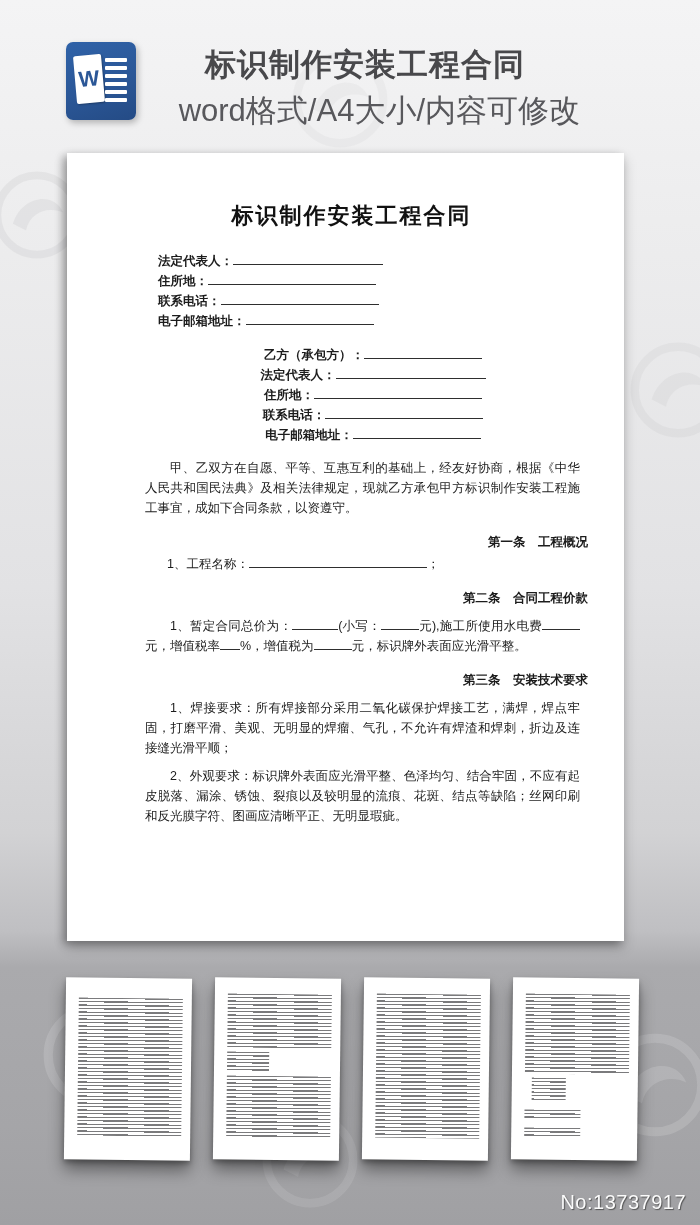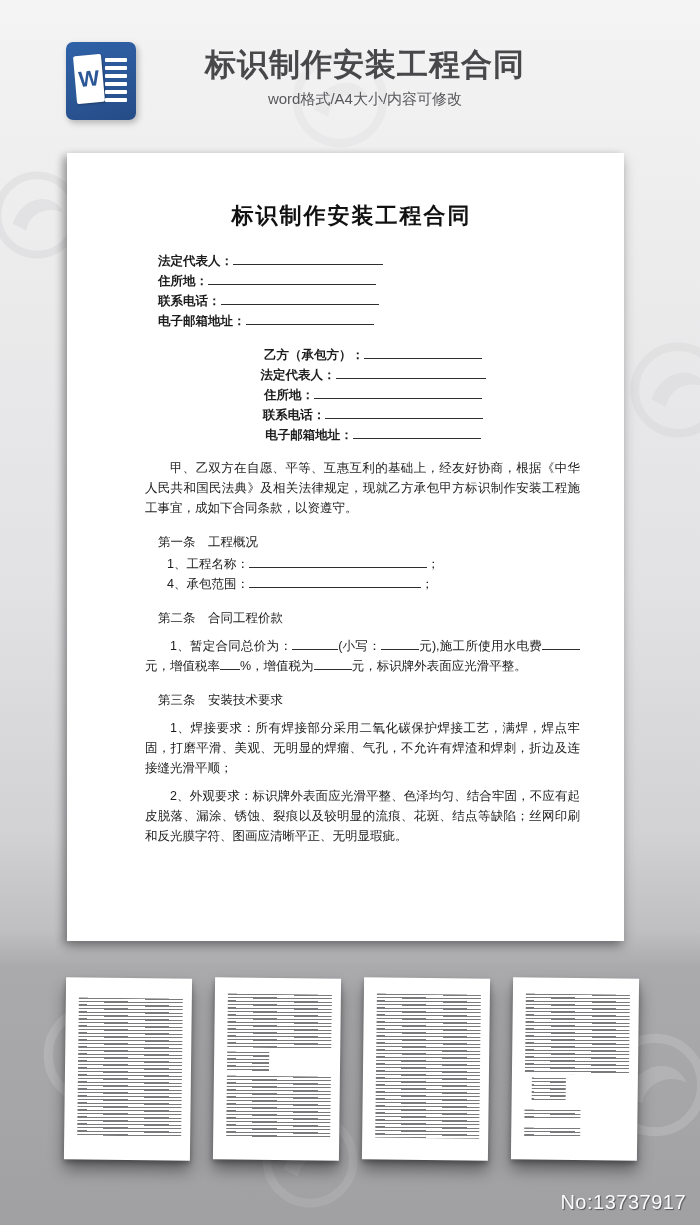--- a/index.html
+++ b/index.html
@@ -25,43 +25,43 @@
     display:flex;align-items:center;justify-content:center;
   }
   .word-icon .wletter{color:#2b5797;font-weight:bold;font-size:22px;line-height:1;}
   .word-icon .wlines{position:absolute;right:9px;top:16px;width:22px;}
   .word-icon .wlines div{height:4px;background:#ffffff;margin-bottom:4px;border-radius:1px;}
   .hd-title{
     position:absolute;left:150px;top:44px;width:430px;text-align:center;
     font-size:31px;font-weight:bold;color:#48484b;letter-spacing:1px;white-space:nowrap;
   }
   .hd-sub{
-    position:absolute;left:150px;top:90px;width:430px;text-align:center;
-    font-size:15px;color:#58585c;white-space:nowrap;
+    position:absolute;left:150px;top:90px;width:430px;text-align:right;
+    font-size:31px;color:#58585c;white-space:nowrap;
   }
   
   .page{
     position:absolute;left:67px;top:153px;width:557px;height:788px;background:#ffffff;
     box-shadow:-4px 3px 8px rgba(0,0,0,.28),0 6px 12px rgba(0,0,0,.22);
     box-sizing:border-box;padding:50px 36px 0 70px;
     font-size:12.5px;color:#1c1c1c;line-height:20px;
   }
   .doc-title{
     text-align:center;font-size:22px;font-weight:bold;color:#111;
     letter-spacing:2px;margin:0 0 0 -22px;line-height:26px;padding-bottom:22px;
   }
   .prow{margin-left:21px;font-weight:bold;white-space:nowrap;}
   .party-b{margin-top:14px;text-align:center;}
   .bl{display:inline-block;height:13px;border-bottom:1px solid #2e2e2e;vertical-align:baseline;}
   .w118{width:118px}.w150{width:150px}.w168{width:168px}.w158{width:158px}.w128{width:128px}
   .w178{width:178px}.w172{width:172px}
   .w46{width:46px}.w38{width:38px}.w20{width:20px}
   .para{margin:8px;text-indent:2em;text-align:justify;}
   .intro{margin-top:13px;}
-  .clause-h{font-weight:normal;margin:14px 0 2px 21px;}
+  .clause-h{font-weight:bold;margin:14px 0 2px 21px;text-align:right;}
   .citem{margin-left:30px;white-space:nowrap;}
   
   .thumb{
     position:absolute;top:978px;width:126px;height:182px;background:#ffffff;
     box-shadow:0 10px 16px rgba(0,0,0,.42),0 3px 5px rgba(0,0,0,.28);
     transform:rotate(.7deg);
   }
   .t1{left:65px}.t2{left:214px}.t3{left:363px}.t4{left:512px}
   .tl{
     position:absolute;left:13px;right:9px;opacity:.78;
@@ -147,21 +147,20 @@
     <div class="prow"><span>法定代表人：</span><span class="bl w150"></span></div>
     <div class="prow"><span>住所地：</span><span class="bl w168"></span></div>
     <div class="prow"><span>联系电话：</span><span class="bl w158"></span></div>
     <div class="prow"><span>电子邮箱地址：</span><span class="bl w128"></span></div>
   </div>
 
   <p class="para intro">甲、乙双方在自愿、平等、互惠互利的基础上，经友好协商，根据《中华人民共和国民法典》及相关法律规定，现就乙方承包甲方标识制作安装工程施工事宜，成如下合同条款，以资遵守。</p>
 
   <div class="clause-h">第一条　工程概况</div>
   <div class="citem"><span>1、工程名称：</span><span class="bl w178"></span><span>；</span></div>
-  <div class="citem"><span>4、承包范围：</span><span class="bl w172"></span><span>；</span></div>
 
   <div class="clause-h">第二条　合同工程价款</div>
   <p class="para"><span>1、暂定合同总价为：</span><span class="bl w46"></span><span>(小写：</span><span class="bl w38"></span><span>元),施工所使用水电费</span><span class="bl w38"></span><span>元，增值税率</span><span class="bl w20"></span><span>%，增值税为</span><span class="bl w38"></span><span>元，标识牌外表面应光滑平整。</span></p>
 
   <div class="clause-h">第三条　安装技术要求</div>
   <p class="para">1、焊接要求：所有焊接部分采用二氧化碳保护焊接工艺，满焊，焊点牢固，打磨平滑、美观、无明显的焊瘤、气孔，不允许有焊渣和焊刺，折边及连接缝光滑平顺；</p>
   <p class="para">2、外观要求：标识牌外表面应光滑平整、色泽均匀、结合牢固，不应有起皮脱落、漏涂、锈蚀、裂痕以及较明显的流痕、花斑、结点等缺陷；丝网印刷和反光膜字符、图画应清晰平正、无明显瑕疵。</p>
 </div>
 
 <div class="thumb t1">

